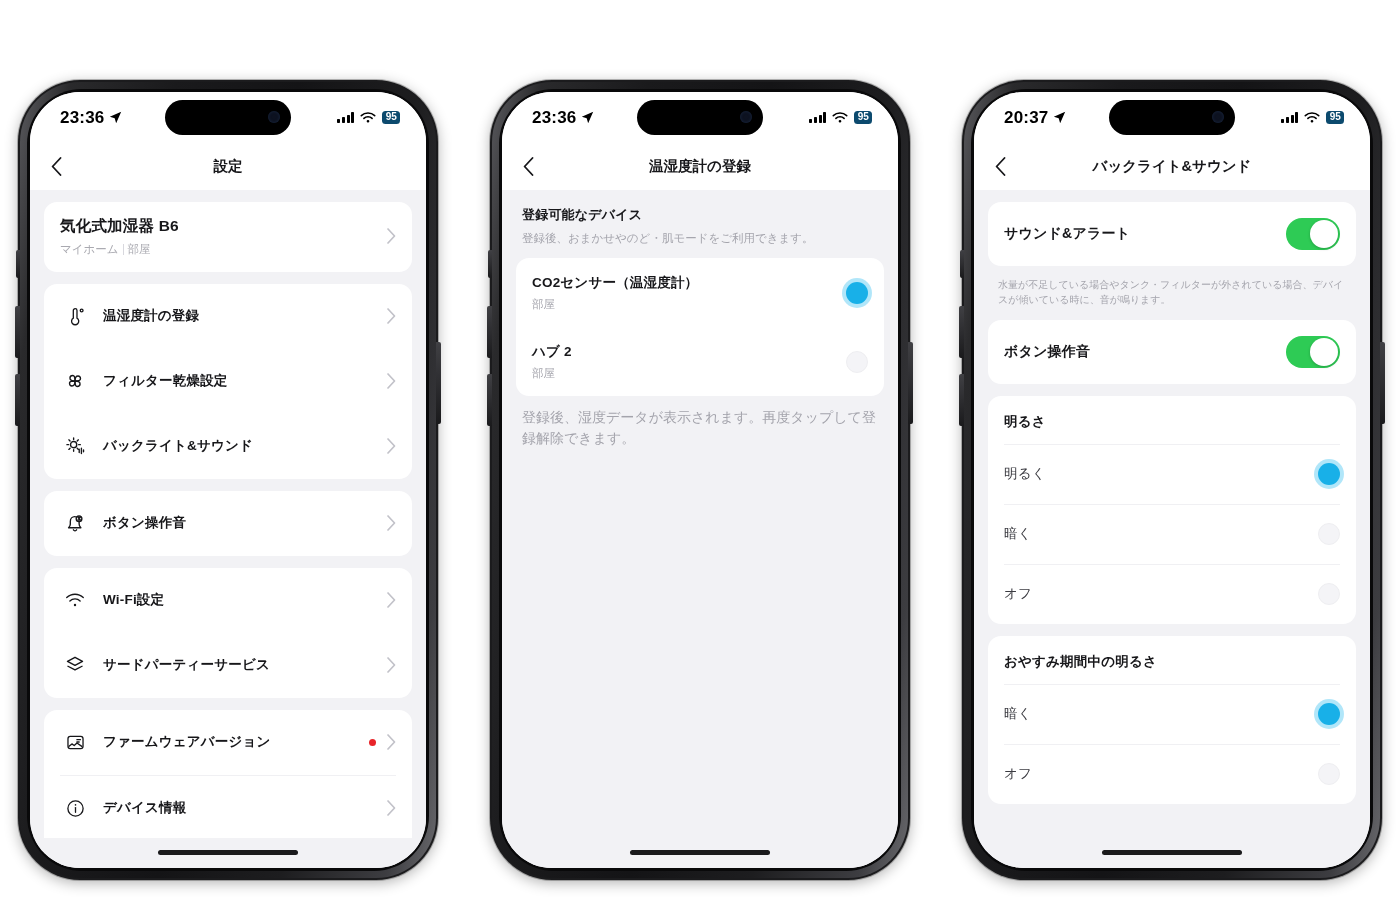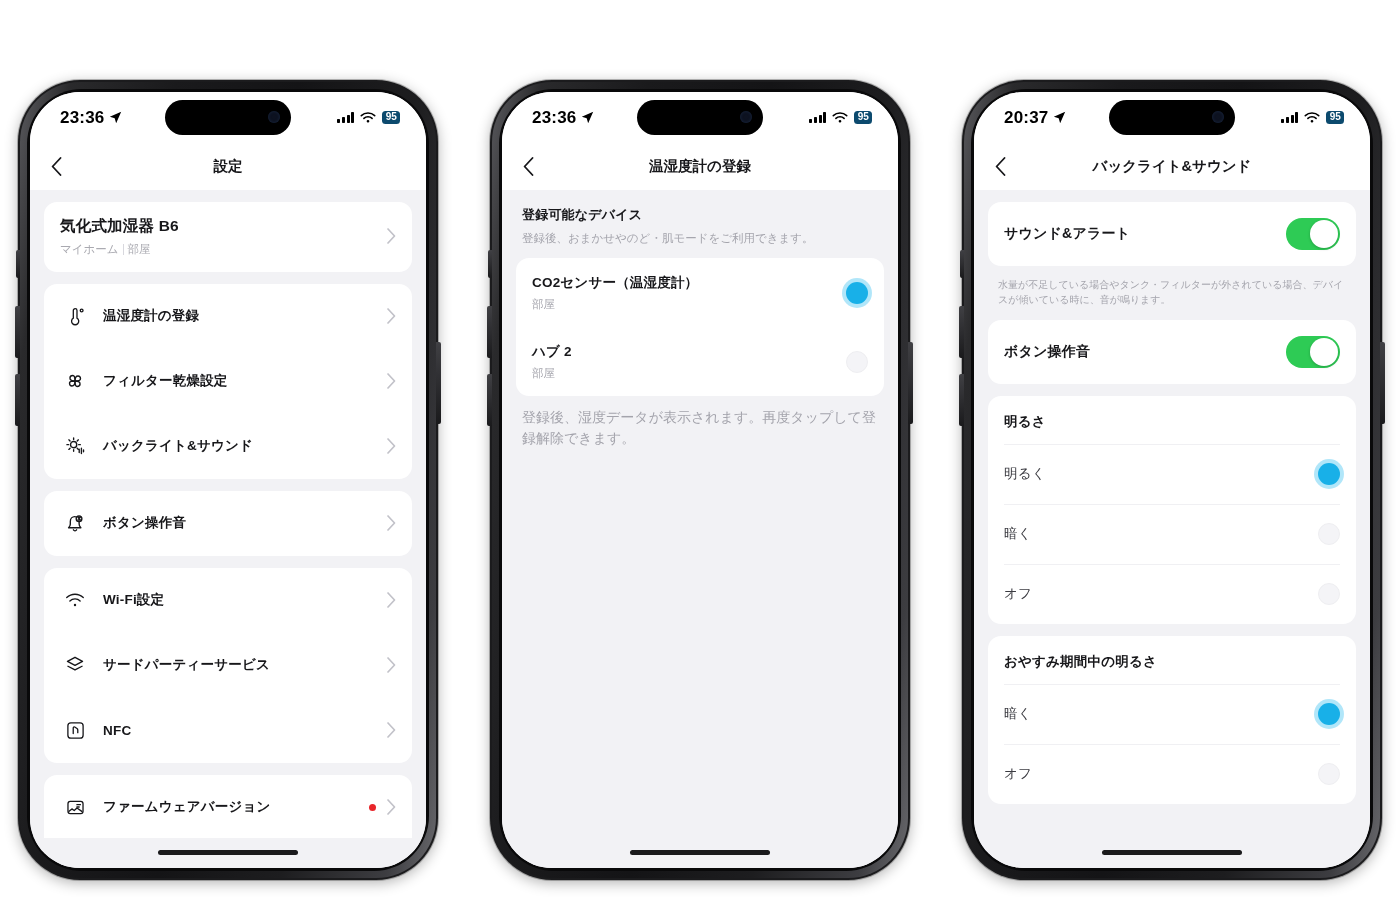--- a/index.html
+++ b/index.html
@@ -371,34 +371,20 @@
                   <path d="M3.8 13.1 12 17.4l8.2-4.3"></path>
               </svg>
             </span>
             <span class="lbl">サードパーティーサービス</span>
             <span class="chev">
                 <svg width="9" height="16" viewBox="0 0 9 16">
                   <path d="M1 1l6.5 7L1 15" stroke="#c2c2c9" stroke-width="1.7" fill="none" stroke-linecap="round" stroke-linejoin="round"></path>
                 </svg>
               </span>
           </div>
-          <div class="mrow">
-            <span class="ico">
-              <svg width="21" height="21" viewBox="0 0 24 24" fill="none" stroke="#17171a" stroke-width="1.5" stroke-linejoin="round">
-                <rect x="3.3" y="3.3" width="17.4" height="17.4" rx="3.4"></rect>
-                <path d="M9.4 15.4V9.1c0-1 .9-1.6 1.7-1.1l2.6 1.7c.6.4.9 1 .9 1.7v3.1" stroke-linecap="round"></path>
-              </svg>
-            </span>
-            <span class="lbl">NFC</span>
-            <span class="chev">
-                <svg width="9" height="16" viewBox="0 0 9 16">
-                  <path d="M1 1l6.5 7L1 15" stroke="#c2c2c9" stroke-width="1.7" fill="none" stroke-linecap="round" stroke-linejoin="round"></path>
-                </svg>
-              </span>
-          </div>
         </div>
 
         <div class="card">
           <div class="mrow">
             <span class="ico">
               <svg width="21" height="21" viewBox="0 0 24 24" fill="none" stroke="#17171a" stroke-width="1.5" stroke-linejoin="round">
                 <rect x="3.4" y="5" width="17.2" height="14" rx="2.6"></rect>
                 <path d="M13.6 8.8h4M13.6 11.4h2.6" stroke-linecap="round"></path>
                 <path d="M4.6 16.4l3.3-2.8 2.6 1.8 3.2-2.9 5.5 3.9" stroke-linecap="round"></path>
               </svg>

